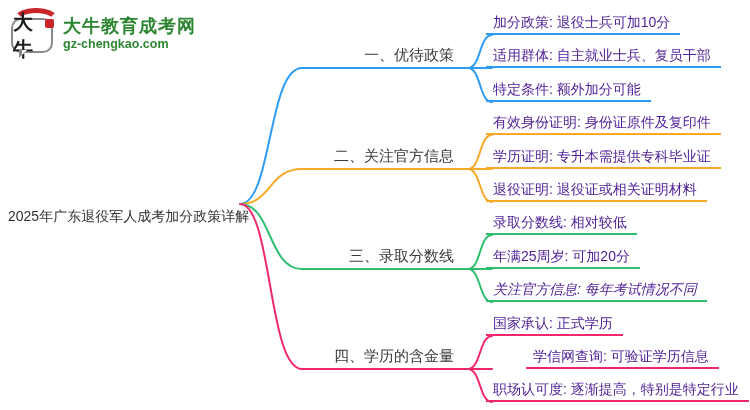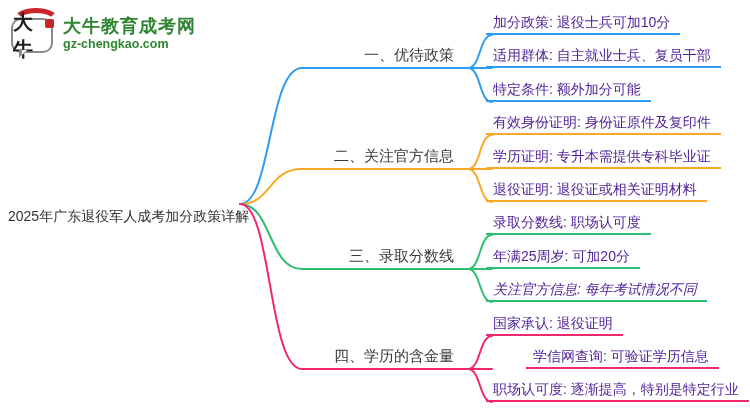--- a/index.html
+++ b/index.html
@@ -103,19 +103,19 @@
 <div class="node branch-label" style="top:344px">四、学历的含金量</div>
 
 <div class="node item" style="top: 13px; border-bottom-color: rgb(45, 156, 242);">加分政策: 退役士兵可加10分</div>
 <div class="node item" style="top: 46px; border-bottom-color: rgb(45, 156, 242);">适用群体: 自主就业士兵、复员干部</div>
 <div class="node item" style="top: 80px; border-bottom-color: rgb(45, 156, 242);">特定条件: 额外加分可能</div>
 
 <div class="node item" style="top: 113px; border-bottom-color: rgb(249, 169, 40);">有效身份证明: 身份证原件及复印件</div>
 <div class="node item" style="top: 147px; border-bottom-color: rgb(249, 169, 40);">学历证明: 专升本需提供专科毕业证</div>
 <div class="node item" style="top: 180px; border-bottom-color: rgb(249, 169, 40);">退役证明: 退役证或相关证明材料</div>
 
-<div class="node item" style="top: 213px; border-bottom-color: rgb(47, 190, 113);">录取分数线: 职场认可度</div>
+<div class="node item" style="top: 213px; border-bottom-color: rgb(47, 190, 113);">录取分数线: 相对较低</div>
 <div class="node item" style="top: 247px; border-bottom-color: rgb(47, 190, 113);">年满25周岁: 可加20分</div>
 <div class="node item" style="top: 280px; border-bottom-color: rgb(47, 190, 113); font-style: italic;">关注官方信息: 每年考试情况不同</div>
 
-<div class="node item" style="top: 314px; border-bottom-color: rgb(240, 39, 109);">国家承认: 退役证明</div>
+<div class="node item" style="top: 314px; border-bottom-color: rgb(240, 39, 109);">国家承认: 正式学历</div>
 <div class="node item" style="top: 347px; border-bottom-color: rgb(240, 39, 109); margin-left: 40px;">学信网查询: 可验证学历信息</div>
 <div class="node item" style="top: 380px; border-bottom-color: rgb(240, 39, 109);">职场认可度: 逐渐提高，特别是特定行业</div>
 
 </body></html>

